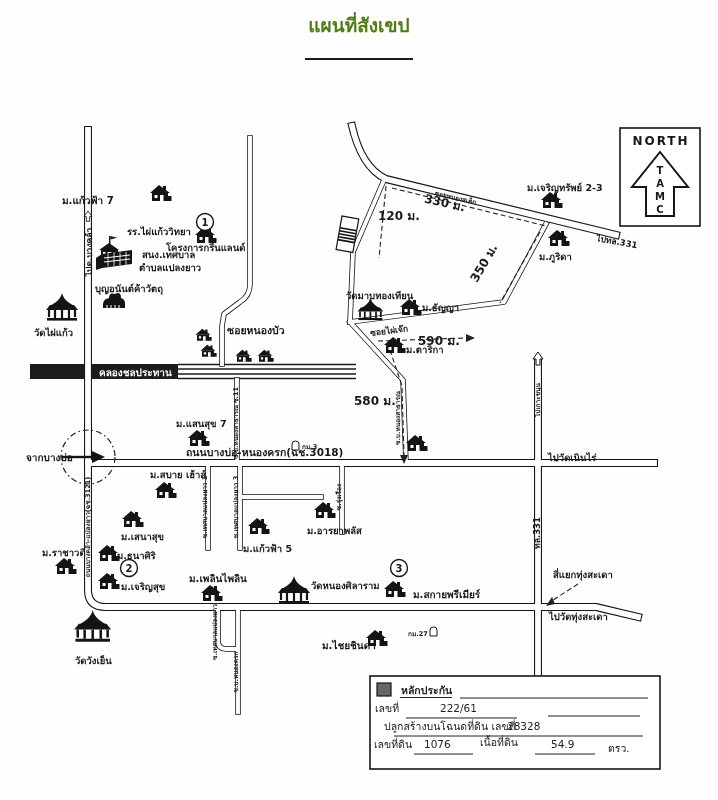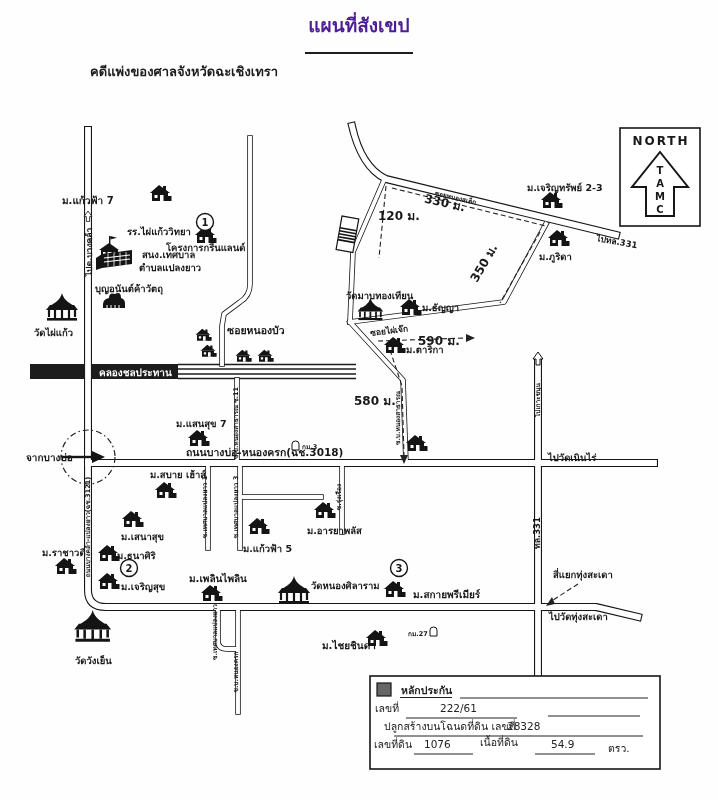--- a/index.html
+++ b/index.html
@@ -1,18 +1,18 @@
 <!DOCTYPE html>
 <html><head>
 <meta charset="utf-8">
 <style>
   html,body{margin:0;padding:0;background:#ffffff}
   .page{position:relative;width:718px;height:800px;background:#fefefe;font-family:"DejaVu Sans",sans-serif;overflow:hidden}
   .title{position:absolute;top:10px;left:0;width:100%;text-align:center}
-  .title span{display:inline-block;font-size:19px;font-weight:bold;color:#4c1d95;border-bottom:2px solid #1c1c1c;padding:0 3px 12px}
+  .title span{display:inline-block;font-size:19px;font-weight:bold;color:#4d7c0f;border-bottom:2px solid #1c1c1c;padding:0 3px 18px}
   .subhead{position:absolute;top:61px;left:0;width:100%;height:20px;font-size:13px;font-weight:bold;color:#1c1c1c}
   .subhead .l{position:absolute;left:90px;top:0;white-space:nowrap}
   .subhead .r{position:absolute;left:415px;top:0;white-space:nowrap}
   svg{position:absolute;top:0;left:0}
   text{fill:#181818;font-family:"DejaVu Sans",sans-serif}
   .lbl{font-size:10px;font-weight:bold}
   .lbl9{font-size:9.5px;font-weight:bold}
   .sm{font-size:8.5px;font-weight:bold}
   .tiny{font-size:6.5px;font-weight:bold}
   .measure{font-size:12px;font-weight:bold}
@@ -27,21 +27,20 @@
 </style>
 </head>
 <body>
 
 <div class="page">
 
   <div class="title">
     <span>แผนที่สังเขป</span>
   </div>
   <div class="subhead">
-    <span class="l">คดีแพ่งของศาลจังหวัดฉะเชิงเทรา</span>
   </div>
 
   <svg width="718" height="800" viewBox="0 0 718 800">
     <defs>
       <path id="rdA" fill="none" d="M88 130 L88 590 Q88 607 106 607 L596 607 L638 617"></path>
       <path id="rdB" fill="none" d="M88 463 L654 463"></path>
       <path id="rdC" fill="none" d="M538 362 L538 676"></path>
       <path id="rdD" fill="none" d="M352 126 Q361 167 386 179 L616 235"></path>
       <path id="rdE" fill="none" d="M250 138 L250 284 Q250 296 240 302 L224 314 L222 326 L222 364"></path>
       <path id="rdF" fill="none" d="M237 380 L237 463"></path>

